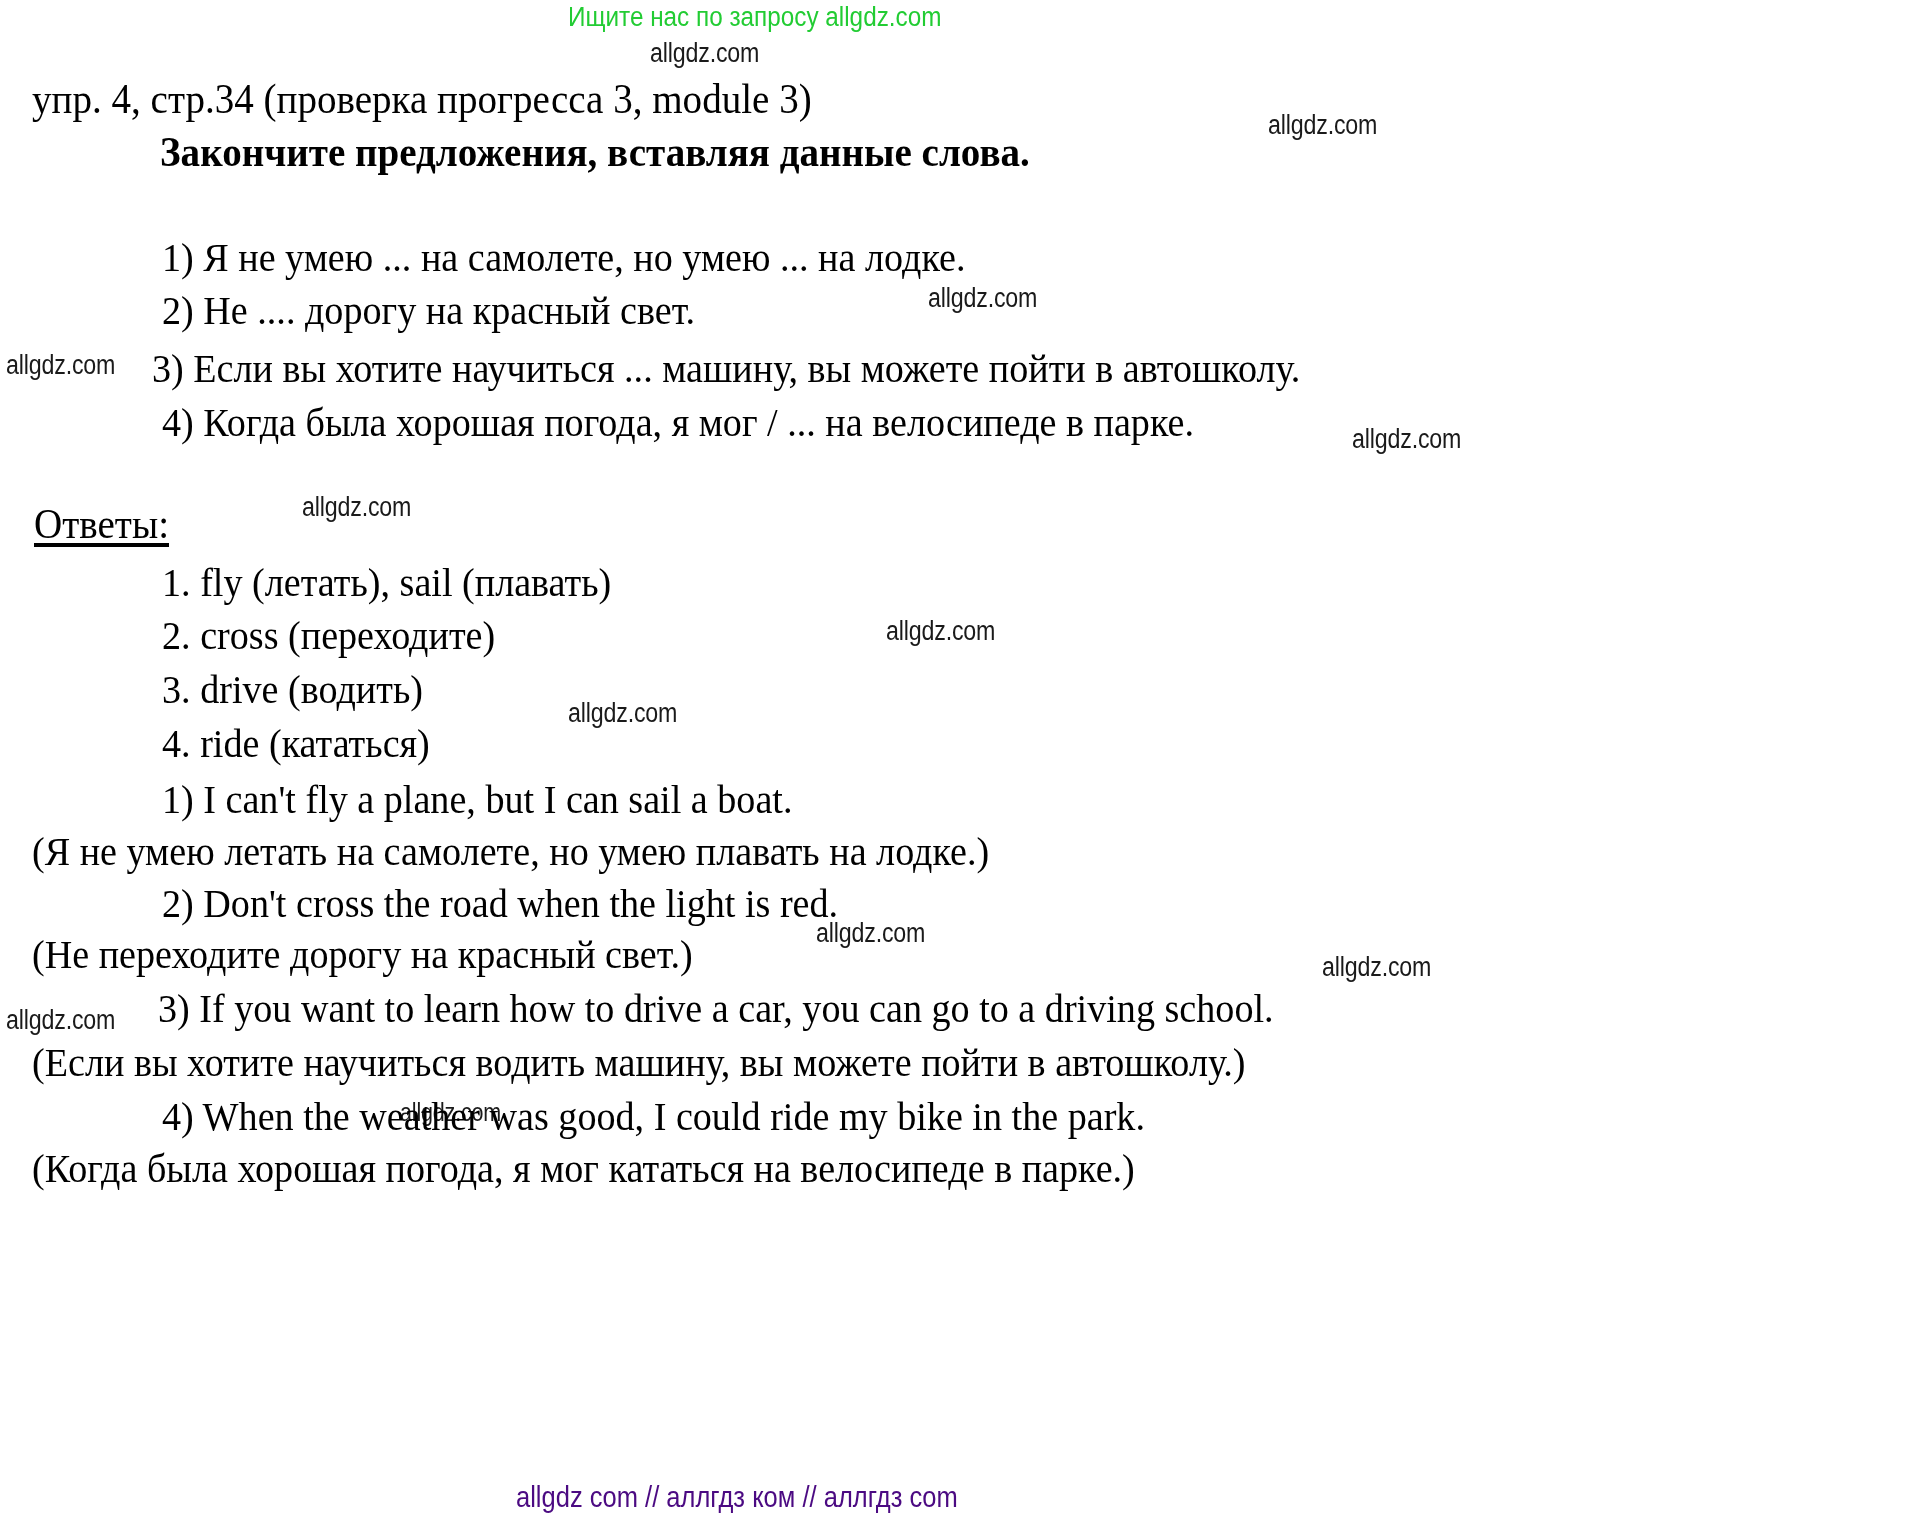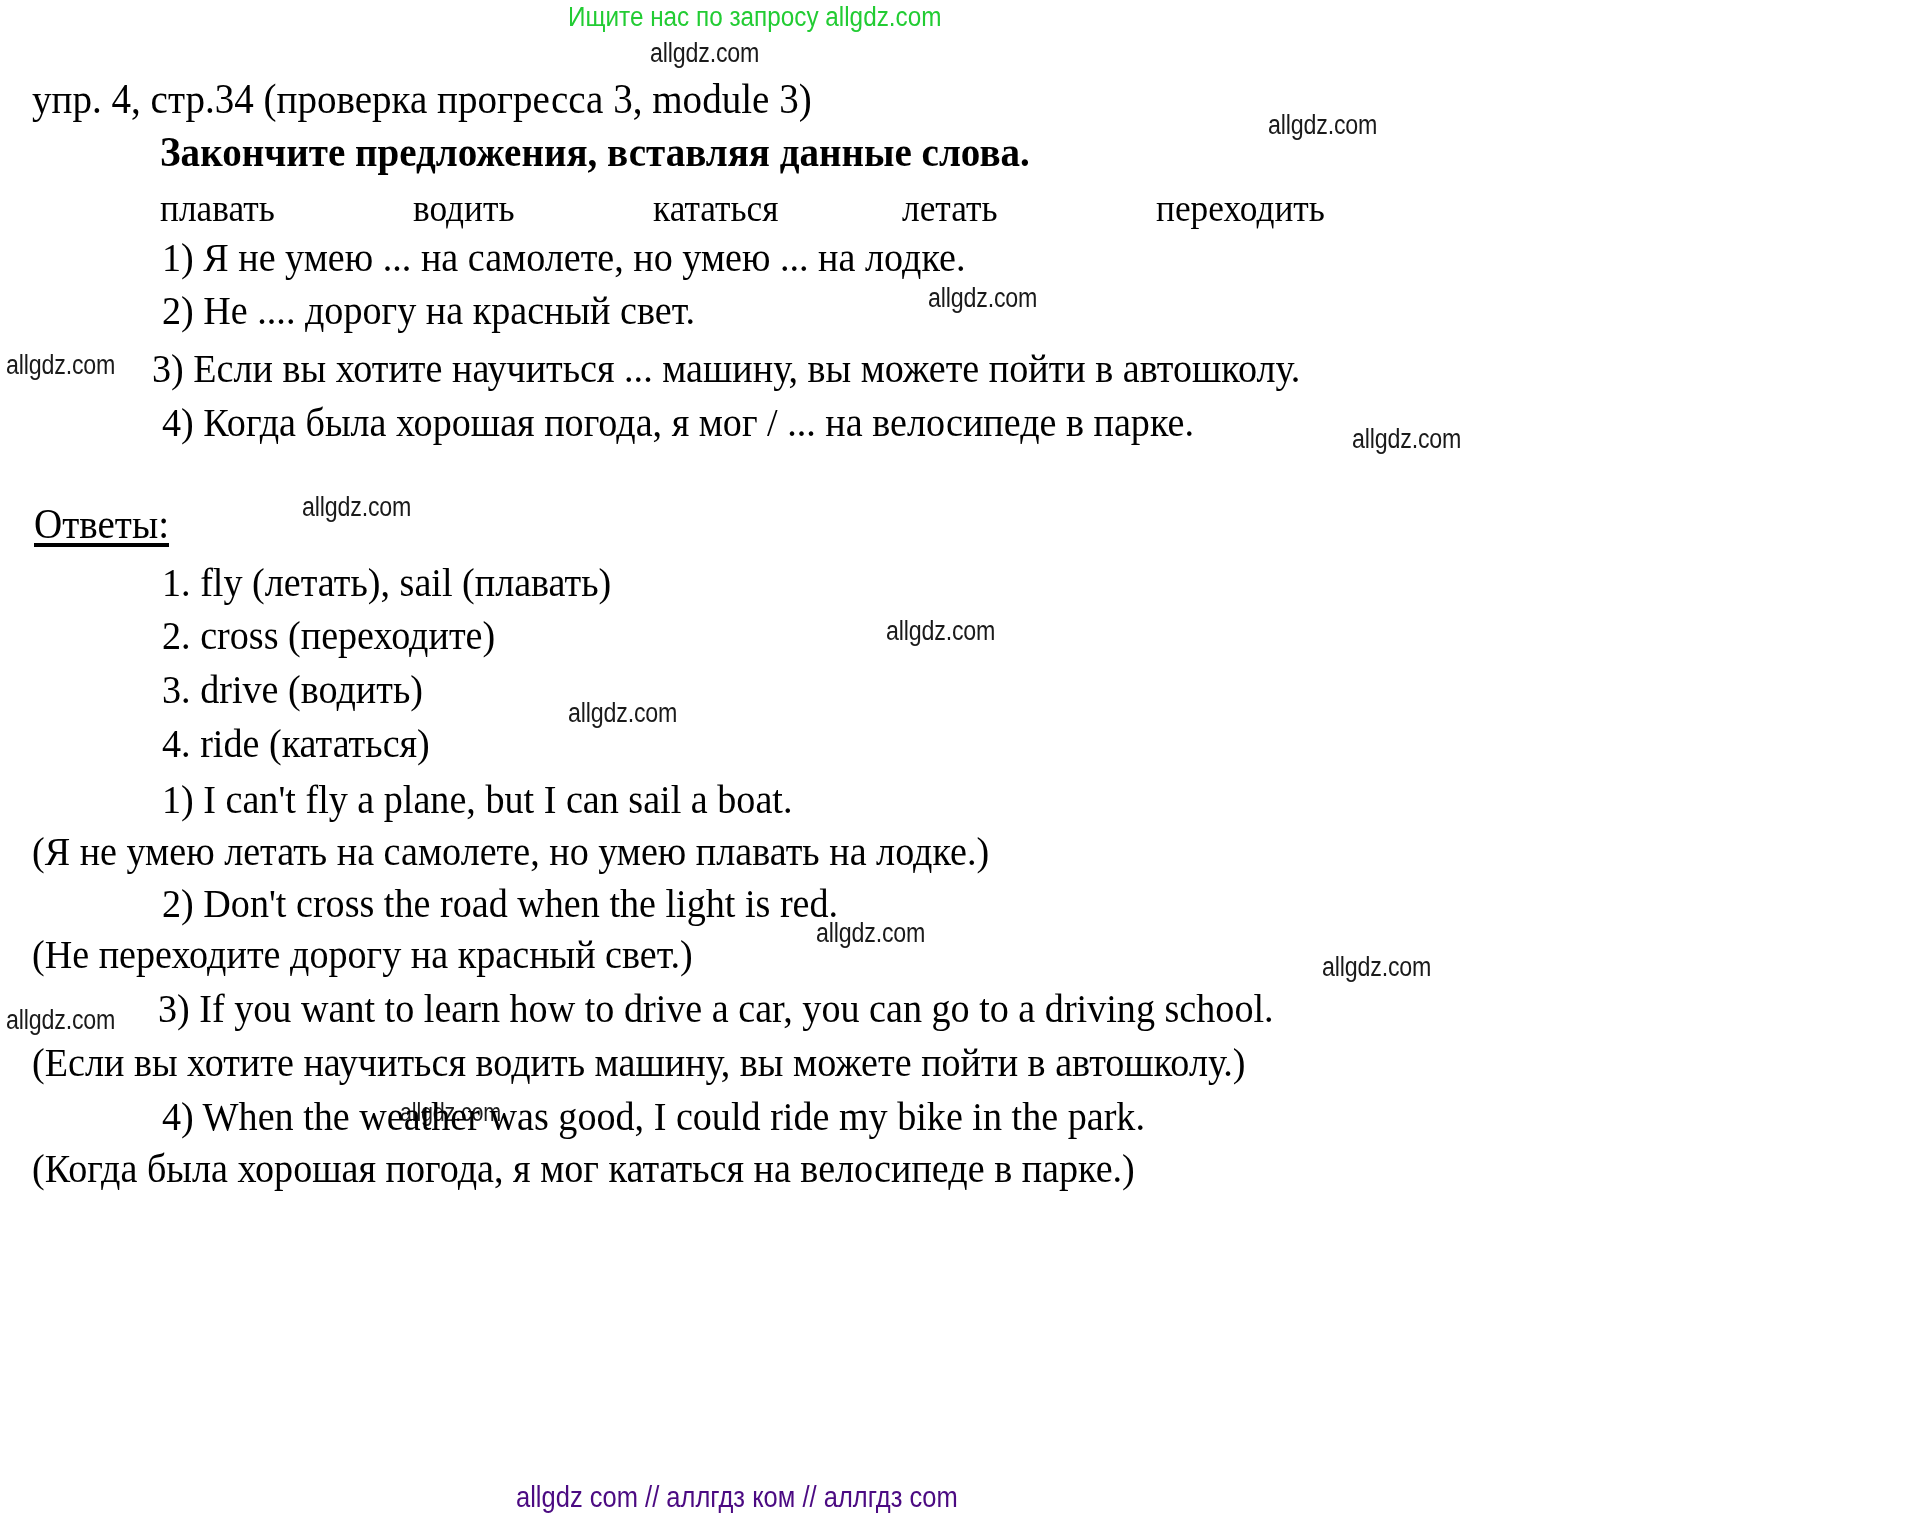--- a/index.html
+++ b/index.html
@@ -86,27 +86,20 @@
   <div class="wm" style="left:568px; top:698px; font-size:27px;">allgdz.com</div>
   <div class="wm" style="left:816px; top:918px; font-size:27px;">allgdz.com</div>
   <div class="wm" style="left:1322px; top:952px; font-size:27px;">allgdz.com</div>
   <div class="wm" style="left:6px; top:1005px; font-size:27px;">allgdz.com</div>
   <div class="wm" style="left:400px; top:1098px; font-size:25px;">allgdz.com</div>
 
   <div class="ln t-title" style="left:32px; top:75px;">упр. 4, стр.34 (проверка прогресса 3, module 3)</div>
 
   <div class="ln t-bold" style="left:160px; top:128px;">Закончите предложения, вставляя данные слова.</div>
 
-  <div class="wordlist" style="left:160px; top:186px;">
-    <span>плавать</span>
-    <span style="margin-left:126px;">водить</span>
-    <span style="margin-left:126px;">кататься</span>
-    <span style="margin-left:110px;">летать</span>
-    <span style="margin-left:148px;">переходить</span>
-  </div>
 
   <div class="ln t-item" style="left:162px; top:233px;">1) Я не умею ... на самолете, но умею ... на лодке.</div>
   <div class="ln t-item" style="left:162px; top:286px;">2) Не .... дорогу на красный свет.</div>
   <div class="ln t-item" style="left:152px; top:344px;">3) Если вы хотите научиться ... машину, вы можете пойти в автошколу.</div>
   <div class="ln t-item" style="left:162px; top:398px;">4) Когда была хорошая погода, я мог / ... на велосипеде в парке.</div>
 
   <div class="ln t-ans-h" style="left:34px; top:500px;">Ответы:</div>
 
   <div class="ln t-ans" style="left:162px; top:558px;">1. fly (летать), sail (плавать)</div>
   <div class="ln t-ans" style="left:162px; top:611px;">2. cross (переходите)</div>

